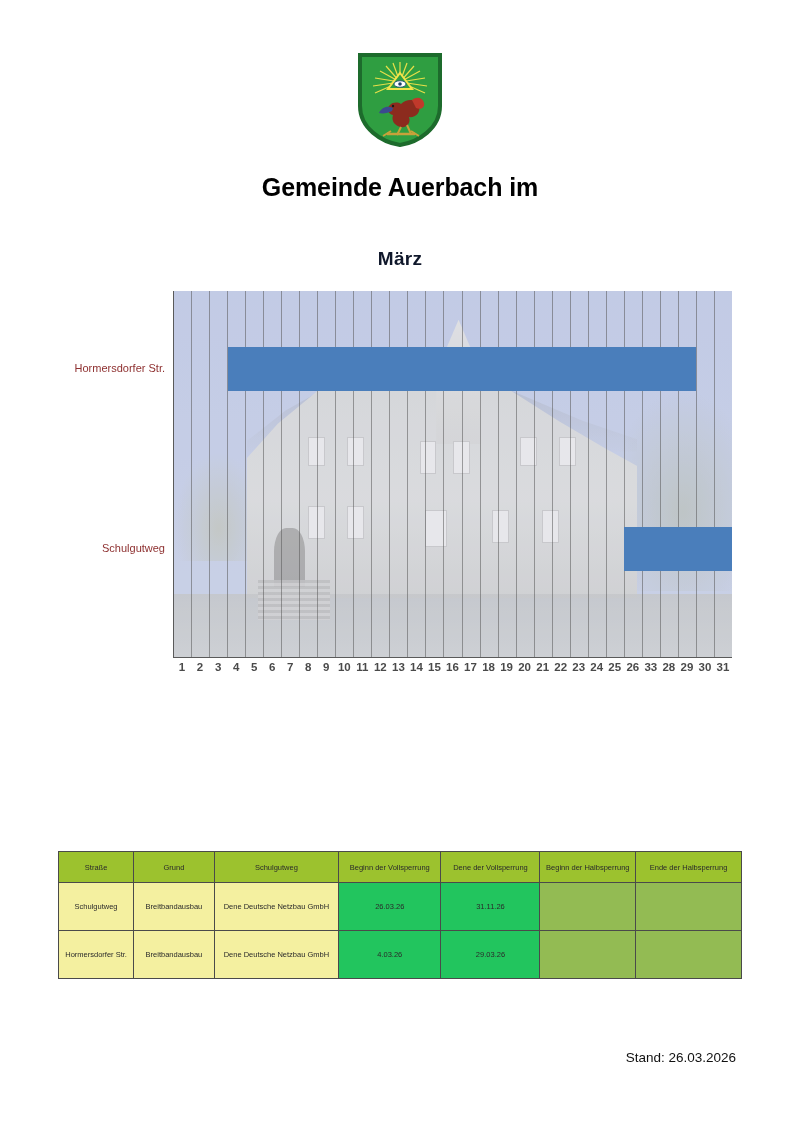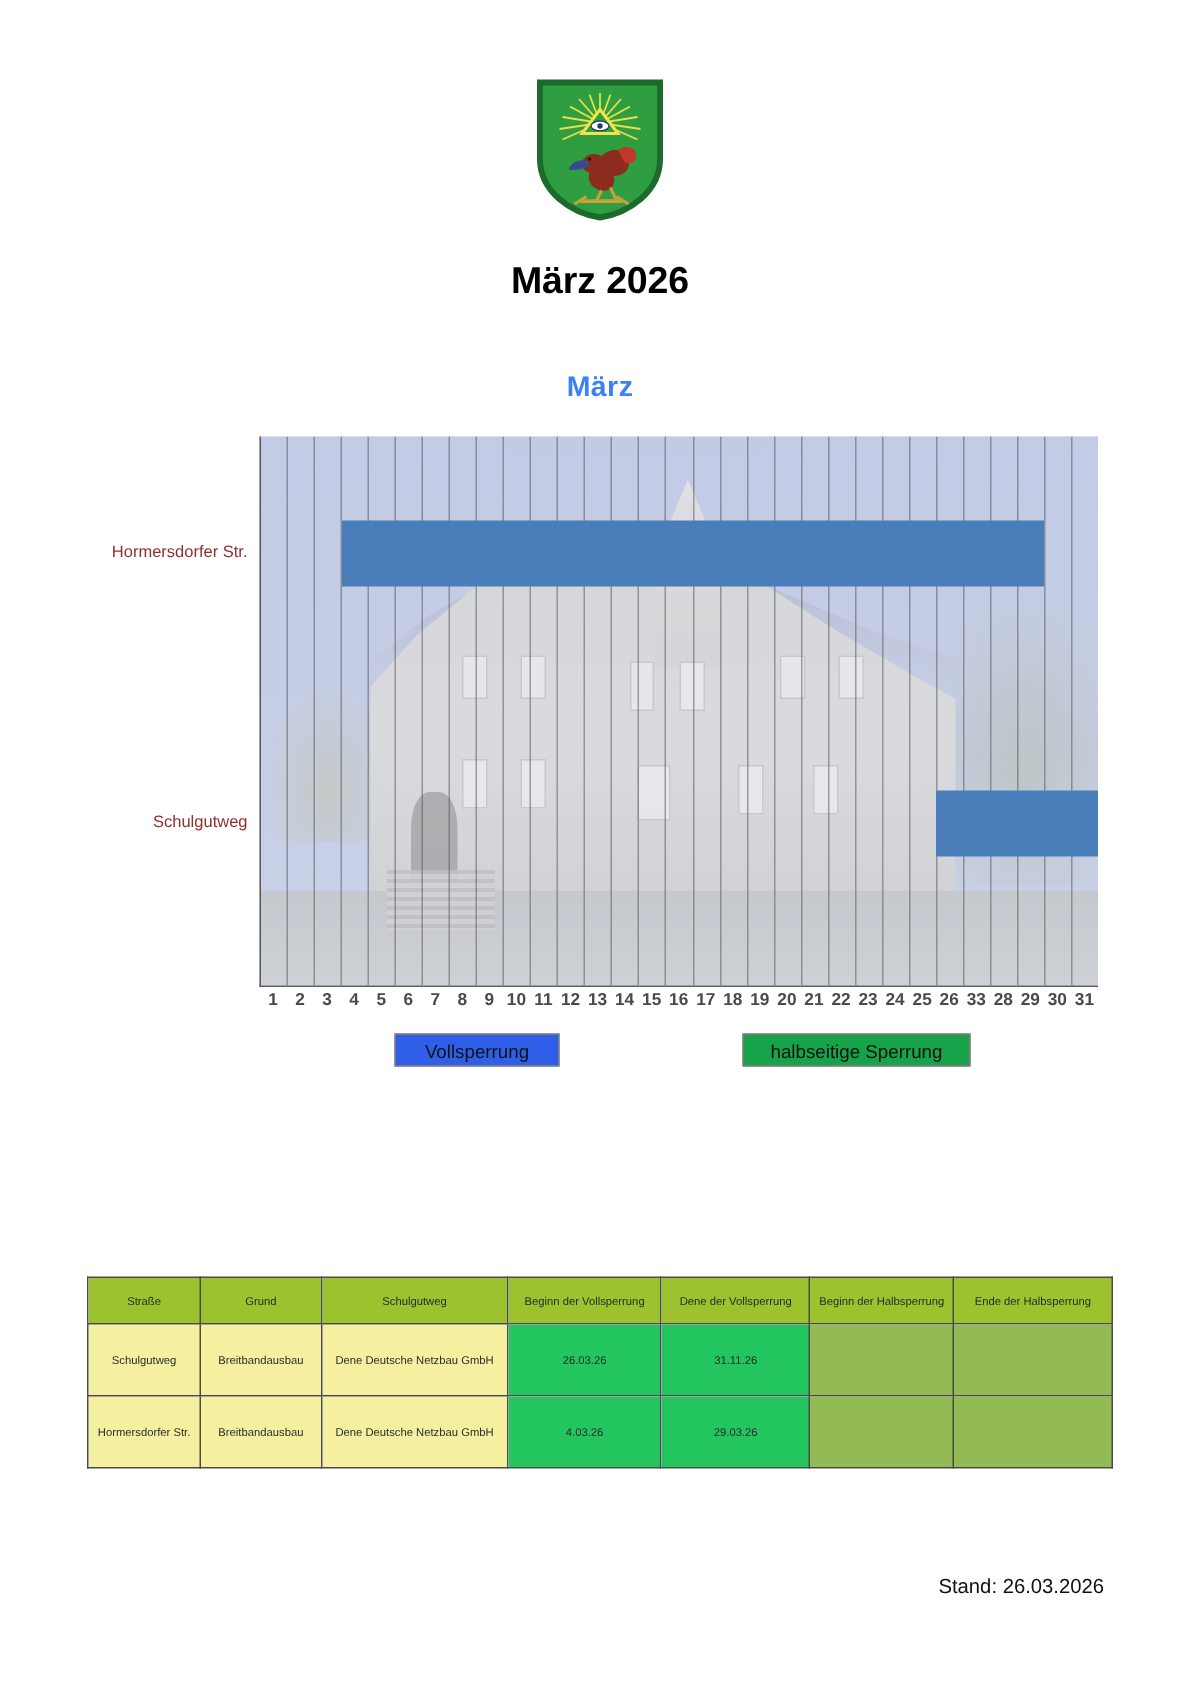--- a/index.html
+++ b/index.html
@@ -51,21 +51,21 @@
     height: 500px;
   }
   .chart-title {
     position: absolute;
     top: 14px;
     left: 0;
     right: 0;
     text-align: center;
     font-size: 19px;
     font-weight: bold;
-    color: #3b82f6;
+    color: #0f172a;
     letter-spacing: 0.3px;
   }
 
   .plot {
     position: absolute;
     left: 118px;
     top: 57px;
     width: 559px;
     height: 367px;
     border-left: 1.5px solid #5a5a5a;
@@ -315,21 +315,21 @@
       <path d="M55 48 C60 44 66 46 67 51 C68 56 63 58 59 56" fill="#c0392b"></path>
       <circle cx="36" cy="54" r="1.2" fill="#1a1a1a"></circle>
       <path d="M44 75 L40 83 M50 73 L54 82" stroke="#c8a13a" stroke-width="2" fill="none"></path>
       <path d="M30 82 L58 82" stroke="#c8a13a" stroke-width="2.5"></path>
       <path d="M26 84 L34 79 M62 84 L54 79" stroke="#c8a13a" stroke-width="2"></path>
     </g>
   </svg>
 </div>
 
 <h1 class="doc-title">
-  <span class="tline">März 2026</span>
+  <span class="tline">Gemeinde Auerbach im</span>
 </h1>
 
 <div class="chart-block">
 
   <div class="chart-title">März</div>
 
   <div class="ylabels">
     <div class="ylabel l0">Hormersdorfer Str.</div>
     <div class="ylabel l1">Schulgutweg</div>
   </div>
@@ -423,24 +423,20 @@
     <div class="xtick">24</div>
     <div class="xtick">25</div>
     <div class="xtick">26</div>
     <div class="xtick">33</div>
     <div class="xtick">28</div>
     <div class="xtick">29</div>
     <div class="xtick">30</div>
     <div class="xtick">31</div>
   </div>
 
-  <div class="legend">
-    <div class="legend-item full" style="background: rgb(47, 95, 232);">Vollsperrung</div>
-    <div class="legend-item half" style="background: rgb(23, 163, 74);">halbseitige Sperrung</div>
-  </div>
 </div>
 
 <div class="table-wrap">
   <table class="sperr">
     <colgroup>
       <col class="col-strasse">
         <col class="col-grund">
         <col class="col-unternehm">
       <col class="col-bv">
         <col class="col-ev">

